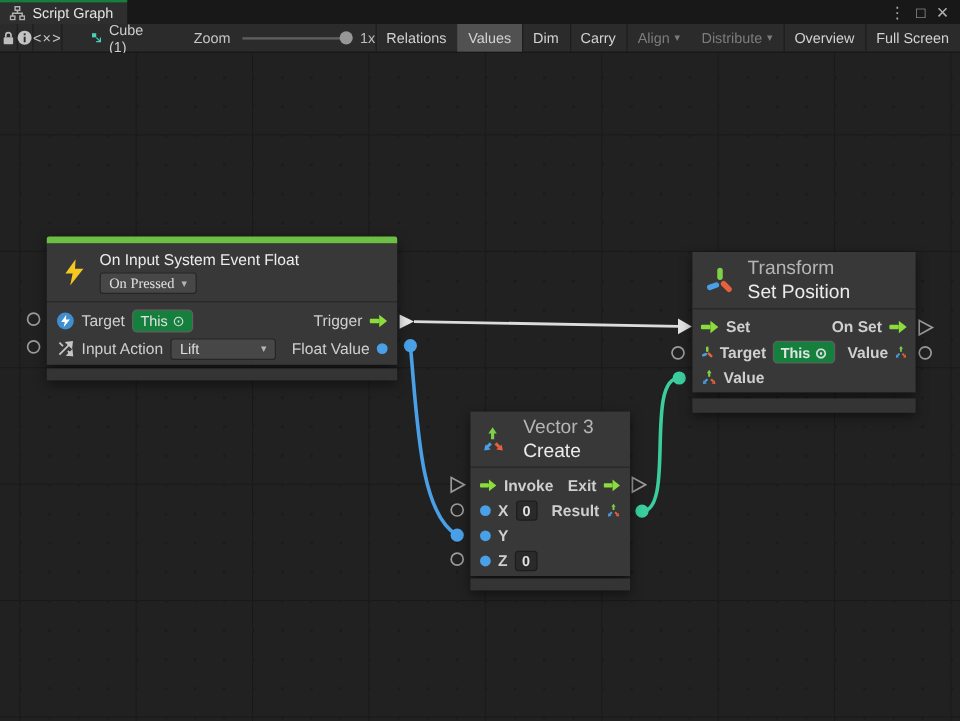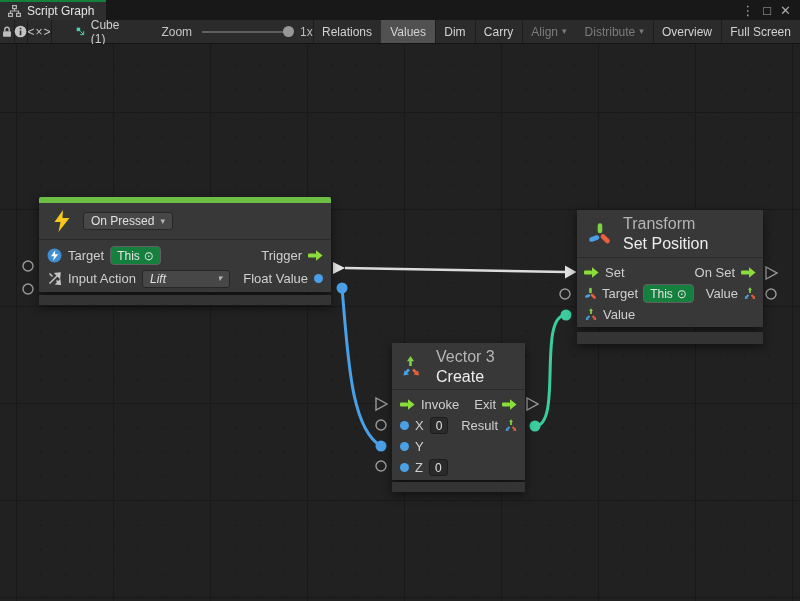--- a/index.html
+++ b/index.html
@@ -46,30 +46,30 @@
   
   .node{position:absolute;z-index:2;filter:drop-shadow(0 3px 5px rgba(0,0,0,.5));font-size:13px;color:#cfcfcf;}
   .accent{height:6px;background:#6dbe45;border-radius:2px 2px 0 0;}
   .nhead{background:#383838;display:flex;align-items:center;gap:10px;padding:7px 10px 6px;box-sizing:border-box;}
   .nhead .txt{display:flex;flex-direction:column;gap:2px;}
   .cat{font-size:16px;color:#b5b5b5;}
   .ttl{font-size:16px;color:#ececec;}
   .ev-title{font-size:13px;color:#ececec;line-height:16px;}
   .rows{background:#383838;border-top:1px solid #2a2a2a;padding:4px 0 2px;}
   .prow{display:flex;align-items:center;gap:6px;height:23px;padding:0 8px;}
-  .prow.h21{height:21px;}
+  .prow.h21{height:21px;font-weight:bold;}
   .spacer{flex:1;}
   .nfooter{background:#343434;}
   .pill{display:inline-flex;align-items:center;gap:4px;border:1px solid #606060;background:#15803d;
     border-radius:4px;height:19px;padding:0 6px;font-size:12px;color:#e3e3e3;box-sizing:border-box;}
   .pill .tgt{font-size:12px;color:#dcdcdc;}
   .dd{display:inline-flex;align-items:center;gap:6px;background:#474747;border:1px solid #262626;
     border-radius:3px;height:18px;padding:0 7px;font-size:12px;color:#e0e0e0;box-sizing:border-box;}
   .dd .caret{margin-left:auto;}
-  .dd.w88{width:88px;font-style:italic;}
+  .dd.w88{width:88px;}
   .valbox{display:inline-flex;align-items:center;justify-content:center;min-width:9px;height:17px;
     background:#2a2a2a;border:1px solid #1d1d1d;border-radius:3px;padding:0 5px;font-size:12px;color:#e2e2e2;box-sizing:border-box;}
   .dotport{width:9px;height:9px;border-radius:50%;background:#4aa0e6;flex:0 0 auto;}
   .lbl{white-space:nowrap;}
 </style>
 </head>
 <body>
 
 <div class="screen">
 
@@ -183,21 +183,22 @@
       <circle cx="771" cy="250" r="5" fill="#212121" stroke="#9b9b9b" stroke-width="1.4"></circle>
     </svg>
 
     <div class="node" style="left:39px;top:153px;width:292px;">
       <div class="accent"></div>
       <div class="nhead" style="padding:6px 12px 6px 12px;">
         <svg width="22" height="24" viewBox="0 0 22 24">
           <polygon points="12,1 3.5,13 9.5,13 7.5,23 18.5,9 11.5,9" fill="#f6c71f"></polygon>
         </svg>
         <div class="txt">
-          <span class="dd" style="align-self:flex-start;">
+          <span class="ev-title">On Input System Event Float</span>
+          <span class="dd" style="align-self:flex-start;font-family:Liberation Serif, serif;">
             <span>On Pressed</span>
             <span class="caret">▾</span>
           </span>
         </div>
       </div>
       <div class="rows">
         <div class="prow">
           <svg width="15" height="15" viewBox="0 0 15 15">
             <circle cx="7.5" cy="7.5" r="7" fill="#3f8fd0"></circle>
             <polygon points="8.2,2.2 4,8.3 7,8.3 6,12.8 11.3,6.3 8,6.3" fill="#ffffff"></polygon>

